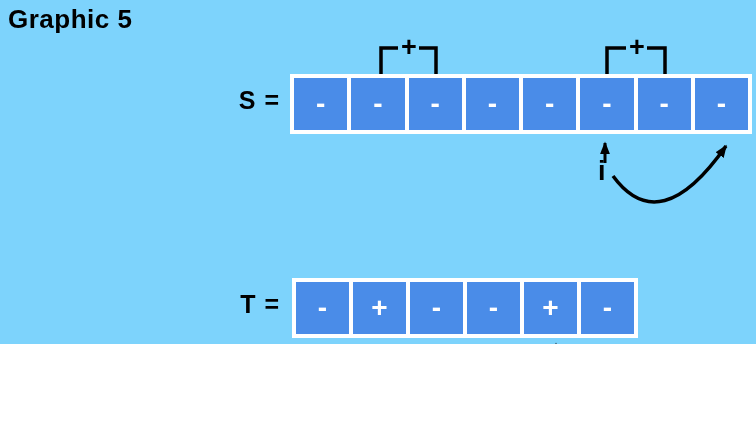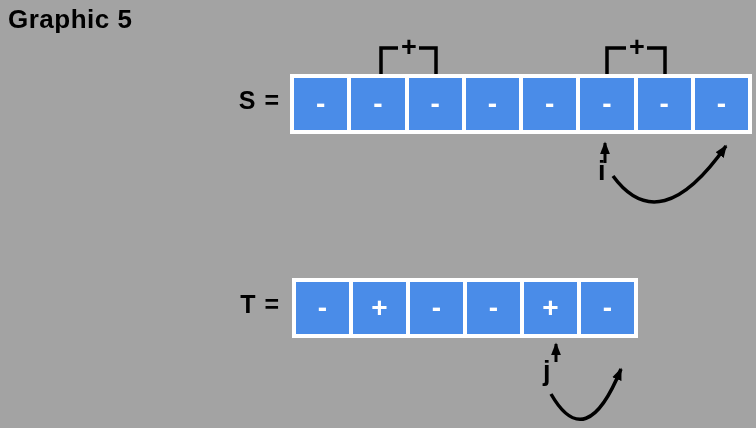--- a/index.html
+++ b/index.html
@@ -6,22 +6,22 @@
     --cell-blue: #4a8ce8;
     --ink: #000000;
     --symbol-white: #ffffff;
   }
   * { margin: 0; padding: 0; box-sizing: border-box; }
   html, body { background: #ffffff; }
   body { font-family: "Liberation Sans", "DejaVu Sans", sans-serif; }
   .stage {
     position: relative;
     width: 756px;
-    height: 428px;
-    background: #a3a3a3;
+    height: 344px;
+    background: #7dd3fc;
     overflow: hidden;
   }
   .title {
     position: absolute;
     left: 8px;
     top: 4px;
     font-size: 26px;
     font-weight: 800;
     letter-spacing: 0.5px;
     color: var(--ink);

